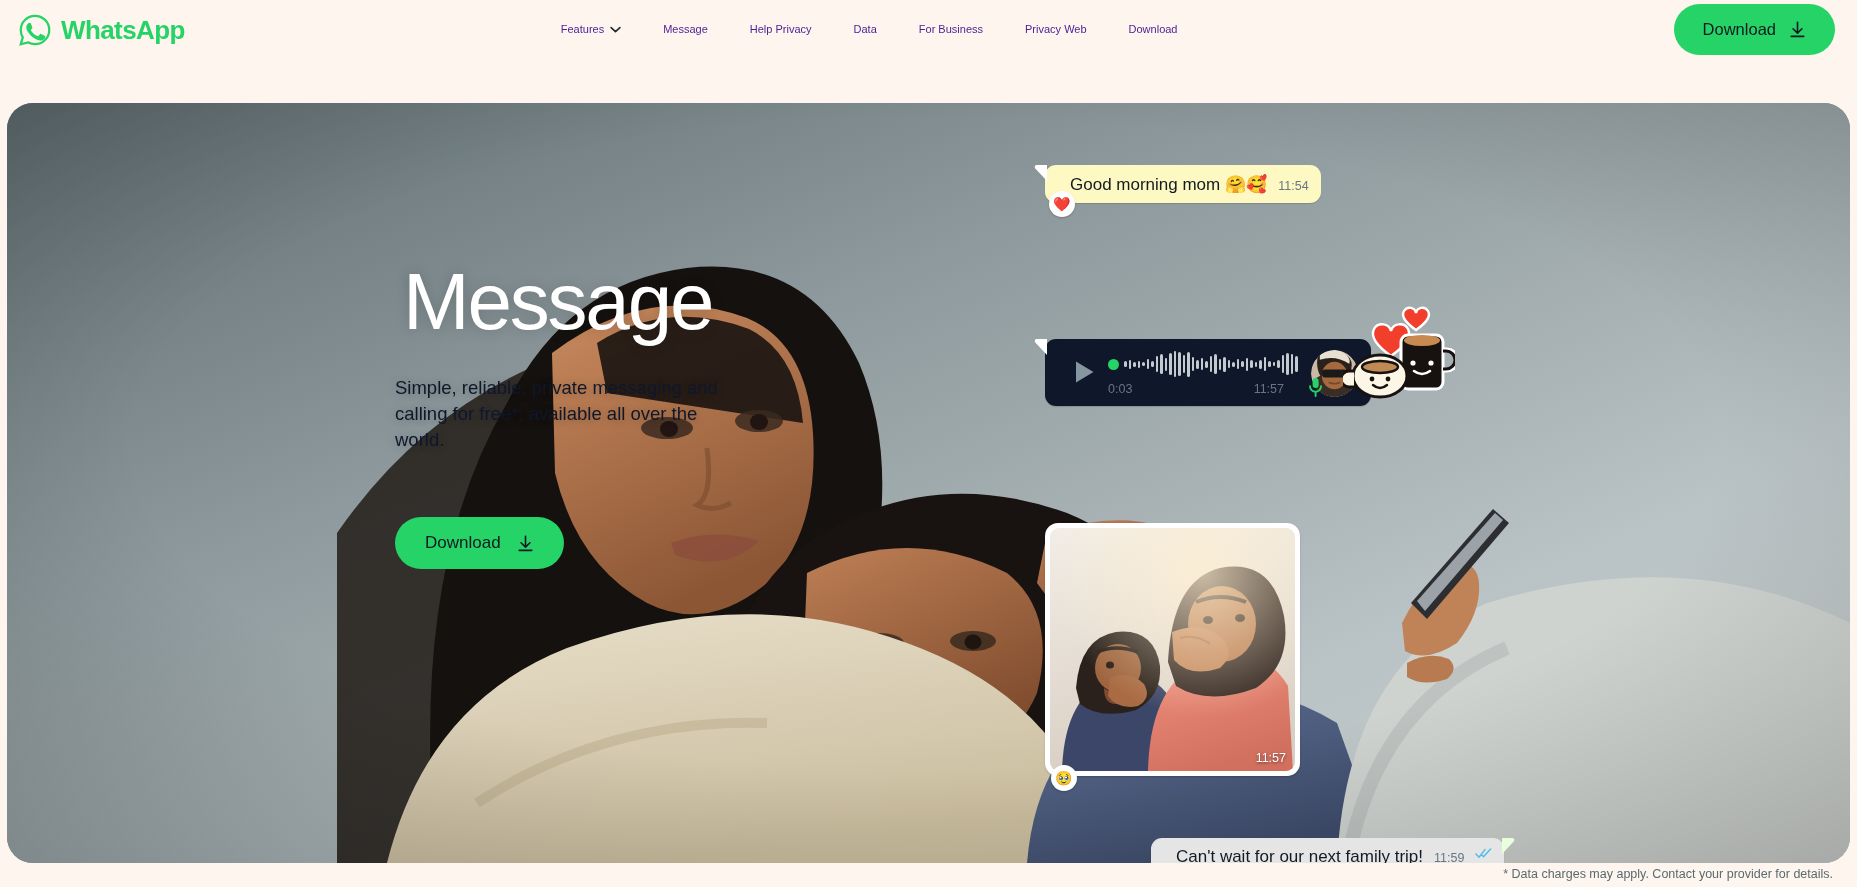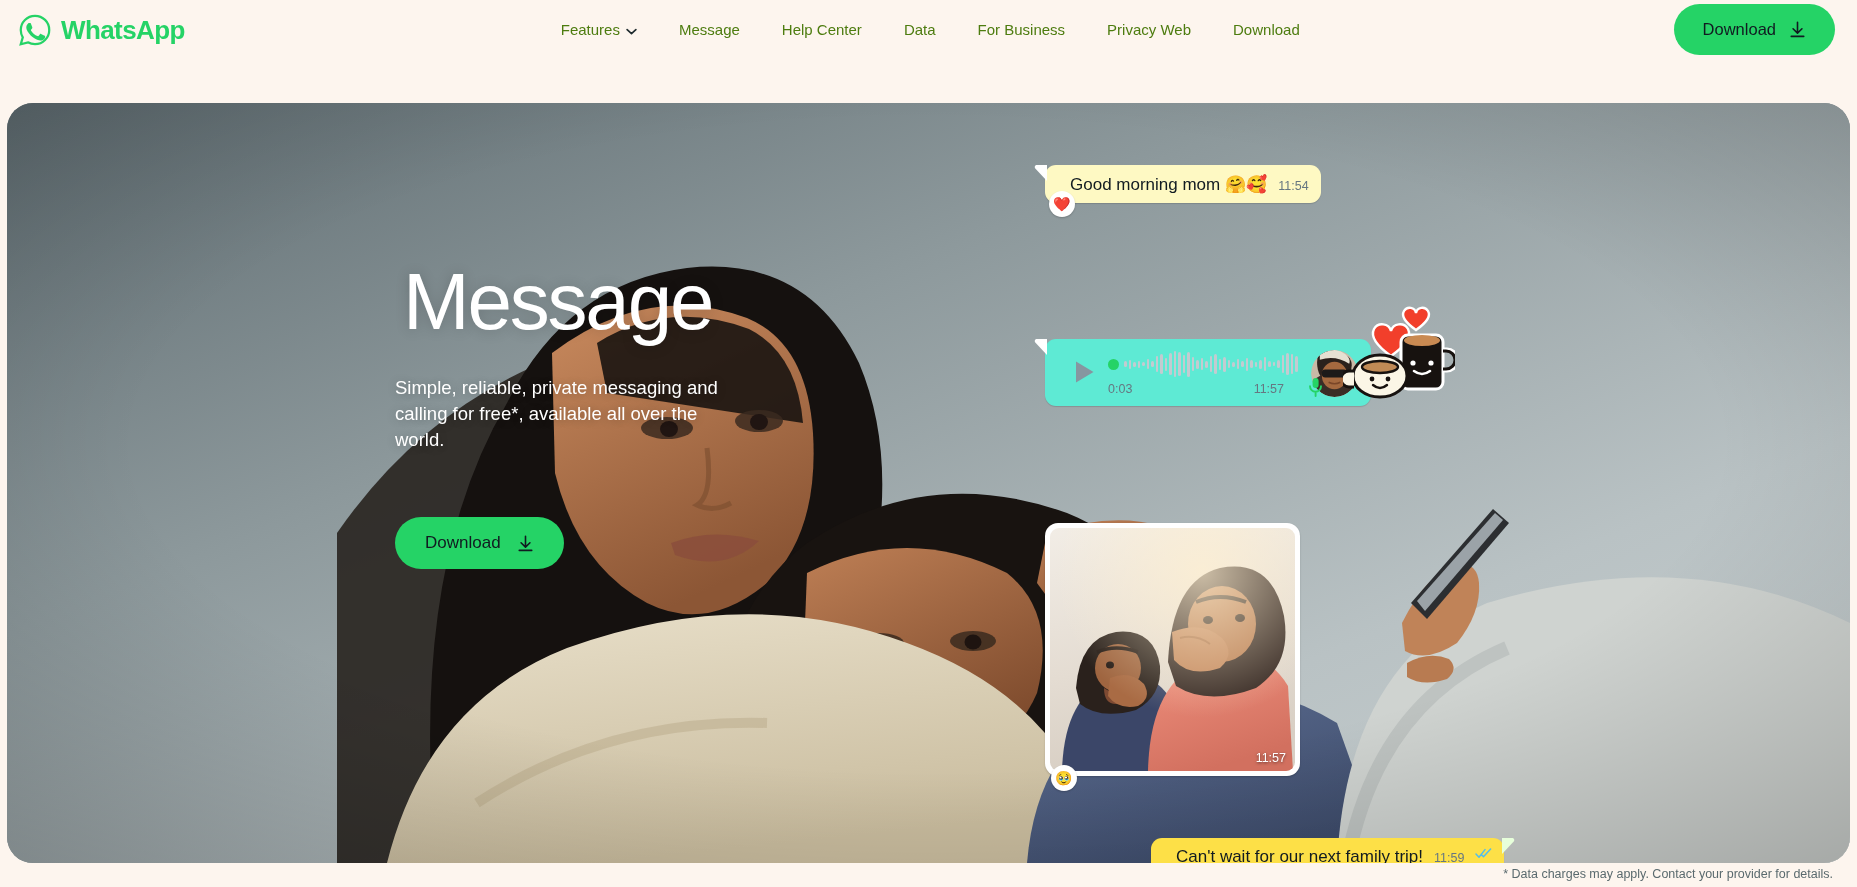--- a/index.html
+++ b/index.html
@@ -40,22 +40,22 @@
     line-height: 1;
   }
 
   .nav {
     display: flex;
     align-items: center;
     gap: 0px;
     margin: -45px 0 0 355px;
   }
   .nav-item {
-    font-size: 15px;
-    color: #4d7c0f;
+    font-size: 11px;
+    color: #4c1d95;
     padding: 8px 21px;
     cursor: pointer;
     white-space: nowrap;
     display: flex;
     align-items: center;
     gap: 6px;
     line-height: 1;
   }
   .chevron { display: inline-block; width: 11px; height: 7px; }
 
@@ -101,21 +101,21 @@
   .hero-title {
     color: #fff;
     font-size: 80px;
     line-height: 0.97;
     font-weight: 400;
     letter-spacing: -2.2px;
     text-shadow: 0 1px 14px rgba(0,0,0,.18);
     margin-left: 8px;
   }
   .hero-sub {
-    color: #ffffff;
+    color: #0f172a;
     font-size: 18.5px;
     line-height: 1.42;
     margin-top: 34px;
     width: 330px;
     text-shadow: 0 1px 10px rgba(0,0,0,.25);
   }
   .hero-cta {
     margin-top: 64px;
     background: #25D366;
     color: #111B21;
@@ -139,21 +139,21 @@
     border-radius: 11px;
     box-shadow: 0 1px 1px rgba(0,0,0,.14);
     font-size: 17px;
     color: #111B21;
     display: flex;
     align-items: flex-end;
     gap: 11px;
     padding: 9px 12px 8px 14px;
   }
   .bubble-in  { background: #fef9c3; }
-  .bubble-out { background: #fde047; }
+  .bubble-out { background: #e5e5e5; }
 
   .tail-l, .tail-r {
     position: absolute;
     top: 0;
     width: 13px;
     height: 16px;
   }
   .tail-l { left: -11px; }
   .tail-r { right: -11px; }
 
@@ -174,21 +174,21 @@
     display: flex;
     align-items: center;
     justify-content: center;
     font-size: 14px;
     box-shadow: 0 1px 2px rgba(0,0,0,.2);
   }
 
   
   .voice {
     position: absolute;
-    background: #5eead4;
+    background: #0f172a;
     border-radius: 11px;
     box-shadow: 0 1px 1px rgba(0,0,0,.14);
     padding: 11px 13px 9px 16px;
     display: flex;
     align-items: center;
     gap: 13px;
   }
   .play-tri { width: 21px; height: 24px; flex-shrink: 0; }
   .voice-mid { display: flex; flex-direction: column; gap: 5px; }
   .wave-row { display: flex; align-items: center; gap: 5px; }
@@ -249,21 +249,21 @@
   <nav class="nav">
     <a class="nav-item">
       <span>Features</span>
       <span>
         <svg class="chevron" viewBox="0 0 12 8">
             <path d="M1 1.8l5 4.6 5-4.6" fill="none" stroke="#1F2B2E" stroke-width="1.9" stroke-linecap="round" stroke-linejoin="round"></path>
           </svg>
       </span>
     </a>
     <a class="nav-item">Message</a>
-    <a class="nav-item">Help Center</a>
+    <a class="nav-item">Help Privacy</a>
     <a class="nav-item">Data</a>
     <a class="nav-item">For Business</a>
     <a class="nav-item">Privacy Web</a>
     <a class="nav-item">Download</a>
   </nav>
 
   <button class="header-cta">
     <span>Download</span>
     <span>
       <svg class="dl-icon" viewBox="0 0 18 18">

